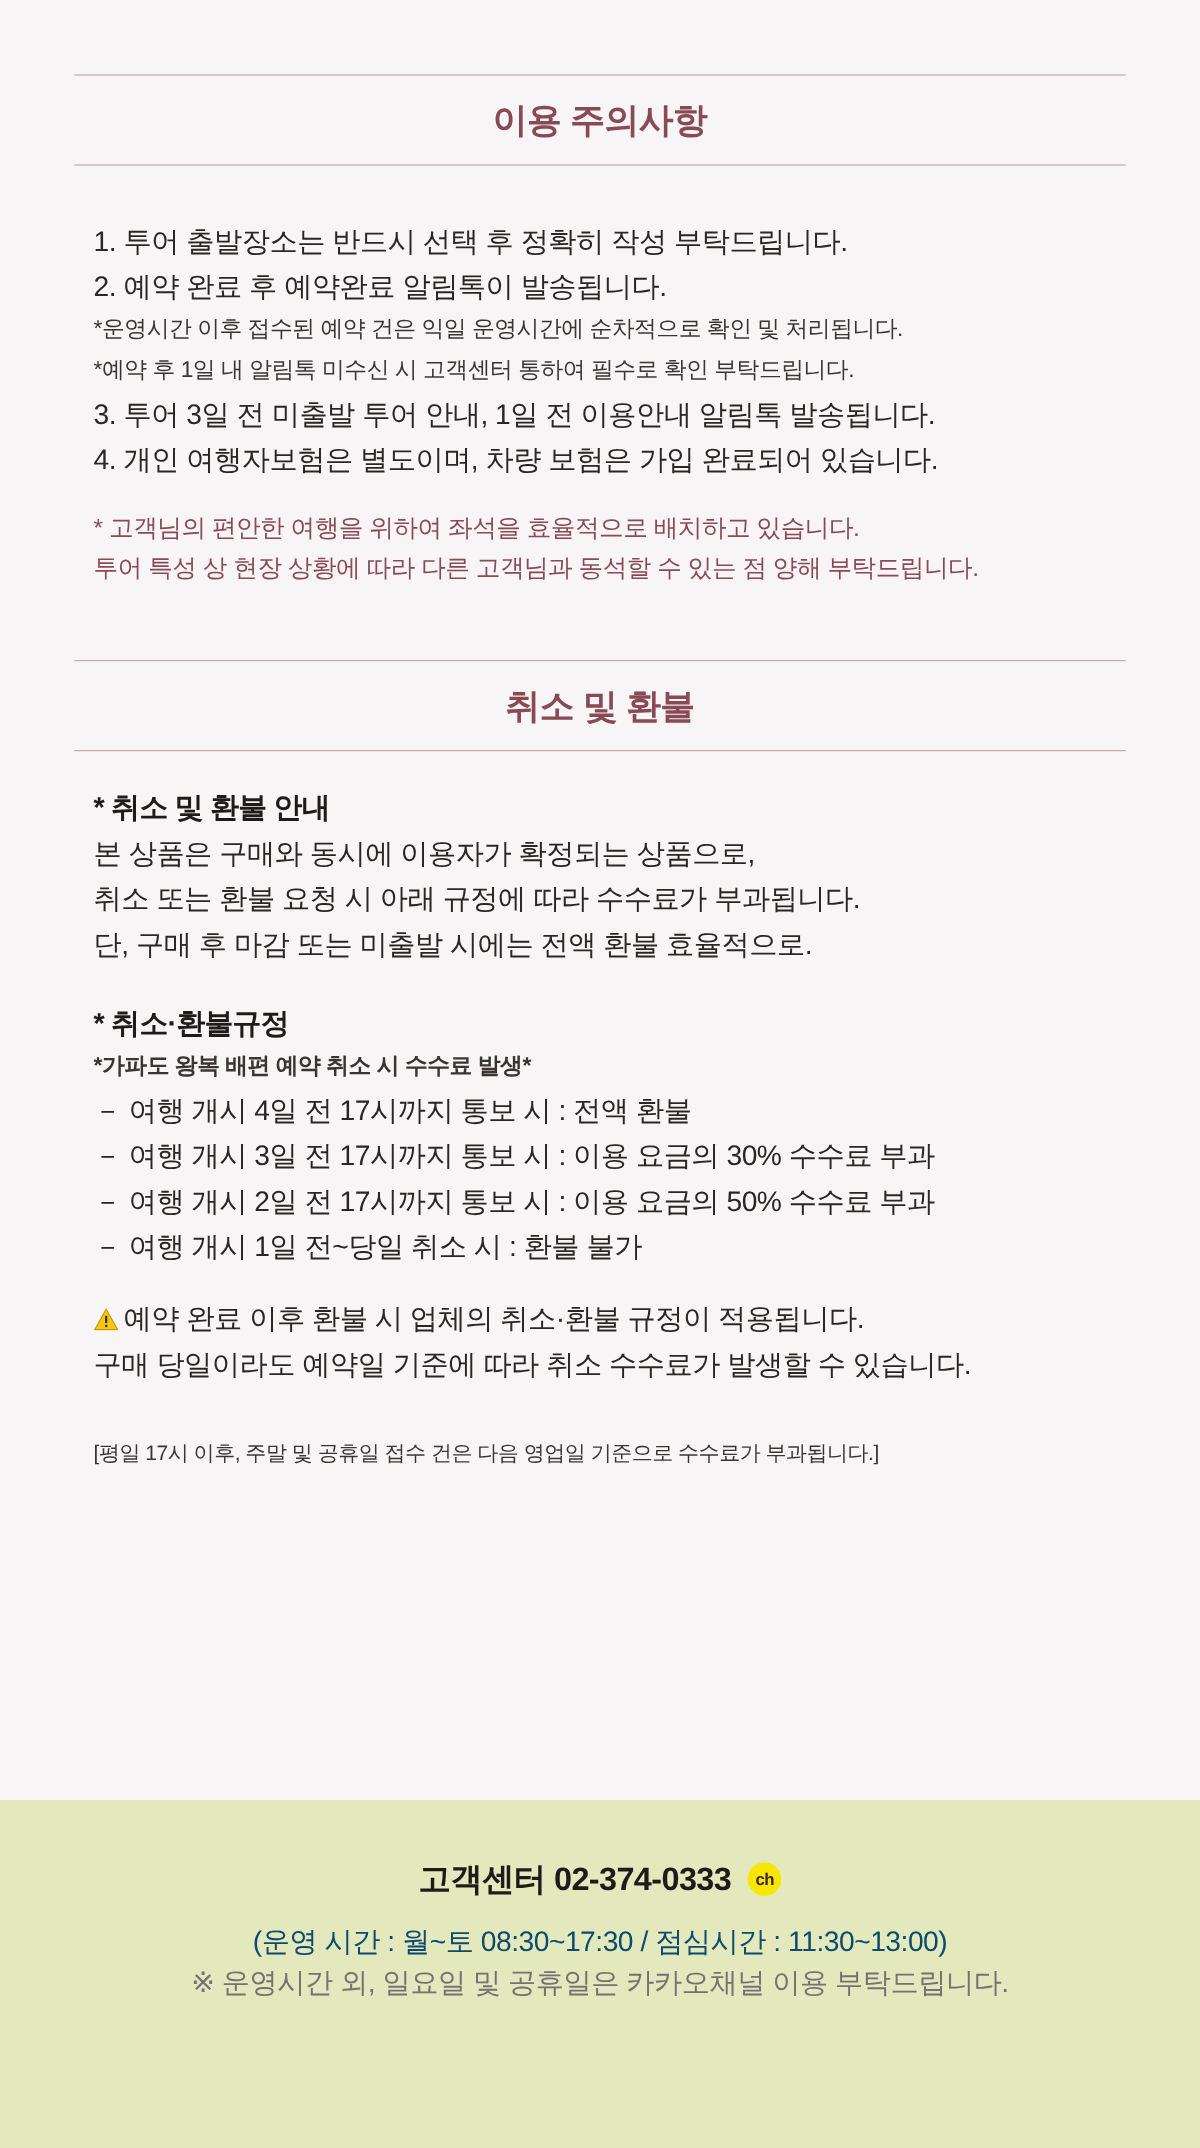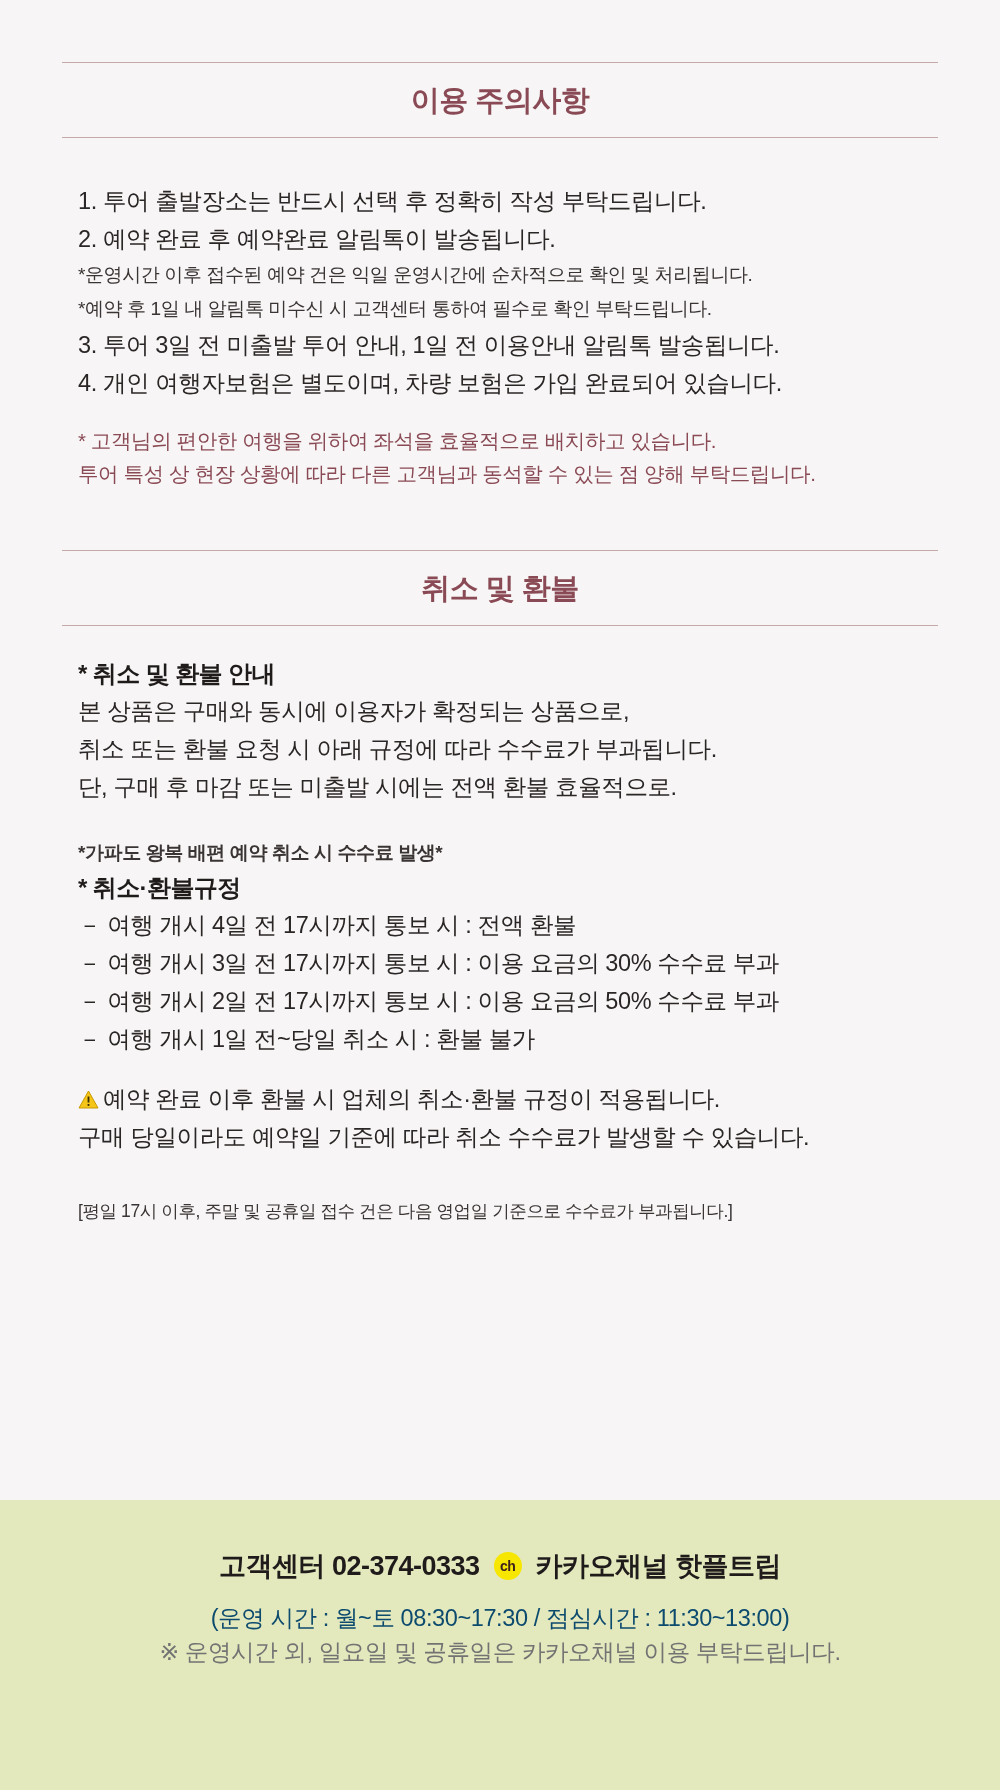--- a/index.html
+++ b/index.html
@@ -182,22 +182,22 @@
     <div class="gap-30"></div>
 
     <div class="body-lines">
       <div class="line l-head">* 취소 및 환불 안내</div>
       <div class="line l-md">본 상품은 구매와 동시에 이용자가 확정되는 상품으로,</div>
       <div class="line l-md">취소 또는 환불 요청 시 아래 규정에 따라 수수료가 부과됩니다.</div>
       <div class="line l-md">단, 구매 후 마감 또는 미출발 시에는 전액 환불 효율적으로.</div>
 
       <div class="gap-30"></div>
 
+      <div class="line l-head">* 취소·환불규정</div>
       <div class="line l-sm l-bold">*가파도 왕복 배편 예약 취소 시 수수료 발생*</div>
-      <div class="line l-head">* 취소·환불규정</div>
       <div class="line l-md">－  여행 개시 4일 전 17시까지 통보 시 : 전액 환불</div>
       <div class="line l-md">－  여행 개시 3일 전 17시까지 통보 시 : 이용 요금의 30% 수수료 부과</div>
       <div class="line l-md">－  여행 개시 2일 전 17시까지 통보 시 : 이용 요금의 50% 수수료 부과</div>
       <div class="line l-md">－  여행 개시 1일 전~당일 취소 시 : 환불 불가</div>
 
       <div class="gap-22"></div>
 
       <div class="line l-md">
         <span class="warn-icon">
           <svg width="21" height="19" viewBox="0 0 21 19" xmlns="http://www.w3.org/2000/svg">
@@ -209,19 +209,18 @@
       </div>
       <div class="line l-md">구매 당일이라도 예약일 기준에 따라 취소 수수료가 발생할 수 있습니다.</div>
       <div class="line l-tiny">[평일 17시 이후, 주말 및 공휴일 접수 건은 다음 영업일 기준으로 수수료가 부과됩니다.]</div>
     </div>
   </div>
 
   <div class="footer">
     <div class="footer-row1">
       <span>고객센터 02-374-0333</span>
       <span class="kakao-badge">ch</span>
-      <span>카카오채널 핫플트립</span>
     </div>
     <div class="footer-row2">(운영 시간 : 월~토 08:30~17:30  /  점심시간 : 11:30~13:00)</div>
     <div class="footer-row3">※ 운영시간 외, 일요일 및 공휴일은 카카오채널 이용 부탁드립니다.</div>
   </div>
 
 </div>
 
 </body></html>

